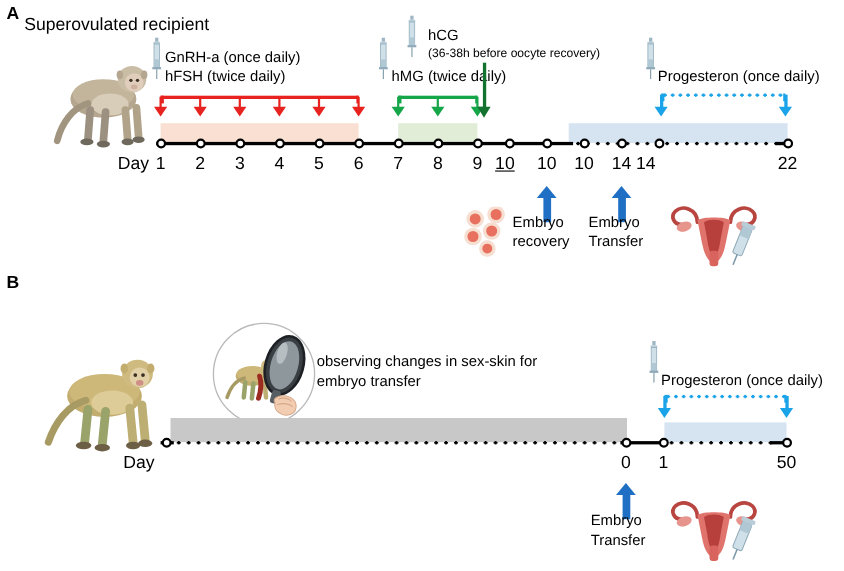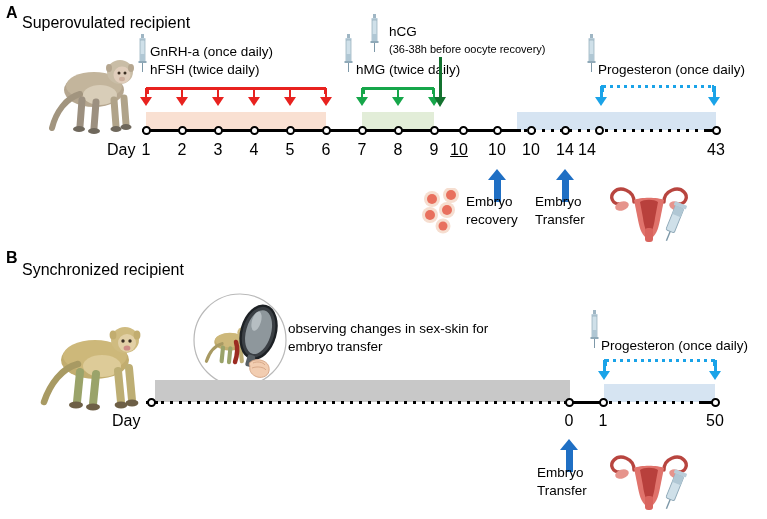--- a/index.html
+++ b/index.html
@@ -234,21 +234,21 @@
 <div class="abs daynum" style="left:290px;top:141px;">5</div>
 <div class="abs daynum" style="left:326px;top:141px;">6</div>
 <div class="abs daynum" style="left:362px;top:141px;">7</div>
 <div class="abs daynum" style="left:398px;top:141px;">8</div>
 <div class="abs daynum" style="left:434px;top:141px;">9</div>
 <div class="abs daynum wide" style="left:459px;top:141px;text-decoration:underline;">10</div>
 <div class="abs daynum wide" style="left:497px;top:141px;">10</div>
 <div class="abs daynum wide" style="left:531px;top:141px;">10</div>
 <div class="abs daynum wide" style="left:565px;top:141px;">14</div>
 <div class="abs daynum wide" style="left:587px;top:141px;">14</div>
-<div class="abs daynum wide" style="left:716px;top:141px;">43</div>
+<div class="abs daynum wide" style="left:716px;top:141px;">22</div>
 
 <div>
   <div class="uparrow-stem" style="left:493.5px;top:180px;height:22px;"></div>
   <div class="uparrow-head" style="left:488px;top:169px;"></div>
 </div>
 <svg class="abs" style="left:421px;top:188px;" width="48" height="46" viewBox="0 0 48 46">
   <g>
     <circle cx="11" cy="11" r="8" fill="#f6ded0"></circle>
         <circle cx="11" cy="11" r="5" fill="#e8705e"></circle>
     <circle cx="30" cy="7" r="8" fill="#f6ded0"></circle>
@@ -281,21 +281,20 @@
   <rect x="41" y="44" width="8" height="14" rx="3" fill="#d9645e"></rect>
   <g transform="rotate(22 70 36)">
     <rect x="66" y="22" width="9" height="26" rx="1.6" fill="#cfe0e9" stroke="#8fa9b8" stroke-width="0.9"></rect>
     <rect x="66" y="22" width="9" height="9" fill="#b0c7d4"></rect>
     <rect x="64" y="18" width="13" height="4" rx="1" fill="#b9cdd9"></rect>
     <rect x="70" y="48" width="1.4" height="10" fill="#7d98a8"></rect>
   </g>
 </svg>
 
 <div class="abs panel-letter" style="left:6px;top:249px;">B</div>
-<div class="abs panel-title" style="left:22px;top:261px;">Synchronized recipient</div>
 
 <svg class="abs" style="left:30px;top:308px;" width="126" height="108" viewBox="0 0 126 108">
   <ellipse cx="65" cy="52" rx="34" ry="19" fill="#c2ad6f"></ellipse>
   <ellipse cx="65" cy="48" rx="32" ry="16" fill="#cdb87a"></ellipse>
   <ellipse cx="72" cy="58" rx="19" ry="11" fill="#ddcb98"></ellipse>
   <ellipse cx="95" cy="32" rx="14" ry="13" fill="#cfbb80"></ellipse>
   <ellipse cx="97" cy="35" rx="9" ry="9" fill="#e2d0a6"></ellipse>
   <circle cx="93" cy="33" r="1.7" fill="#3b2f23"></circle>
   <circle cx="100" cy="33" r="1.7" fill="#3b2f23"></circle>
   <ellipse cx="97" cy="40" rx="3.4" ry="2.6" fill="#cf8e86"></ellipse>

